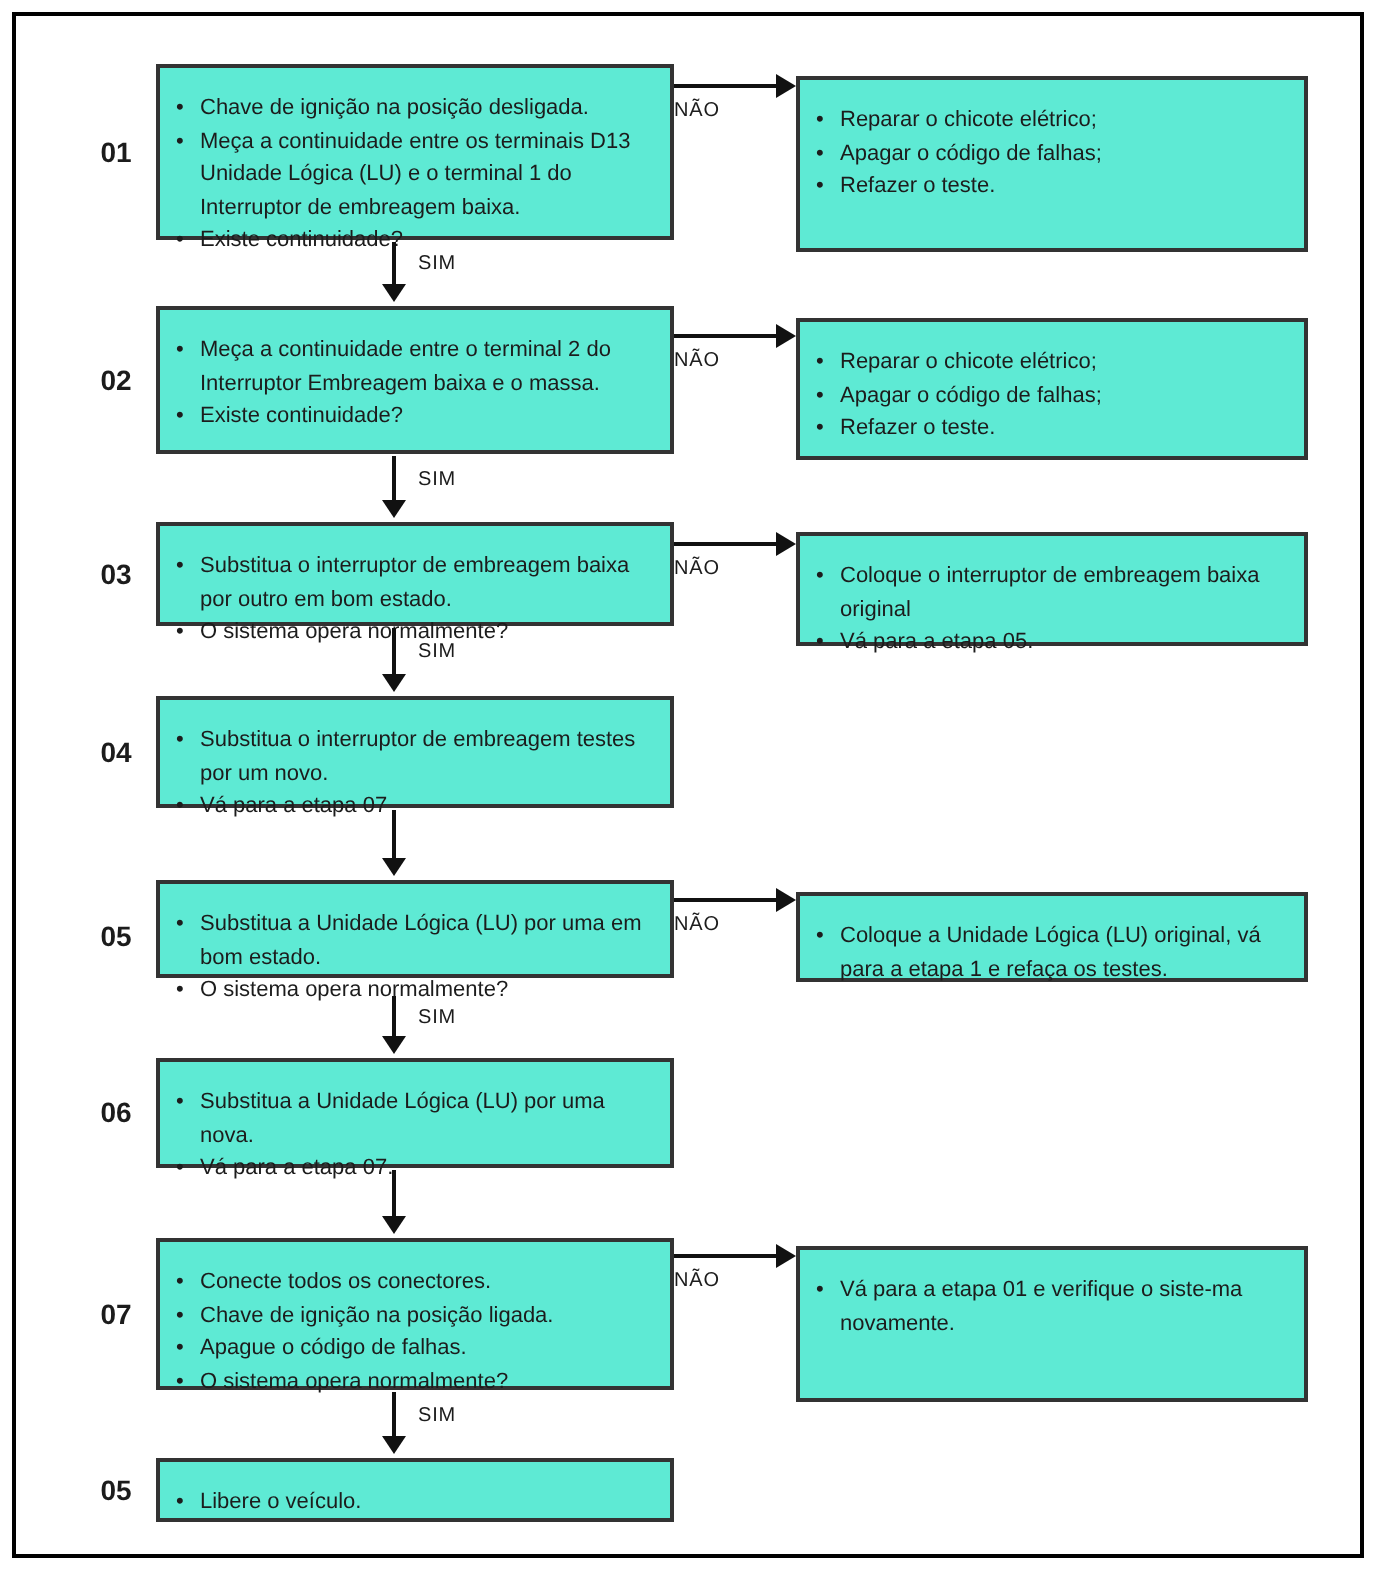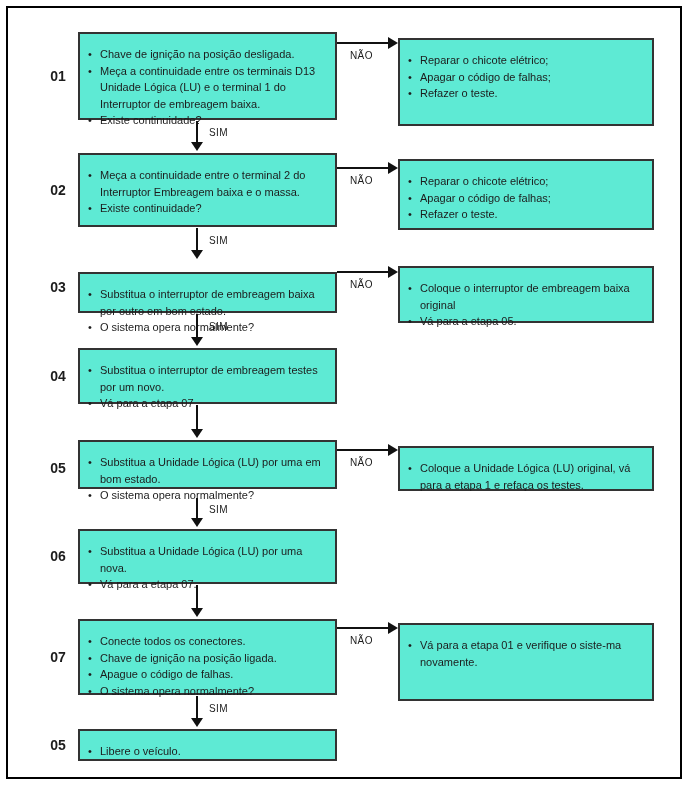--- a/index.html
+++ b/index.html
@@ -65,28 +65,28 @@
   }
   .hhead {
     position: absolute; right: 0; top: 0;
     width: 0; height: 0;
     border-top: 6px solid transparent;
     border-bottom: 6px solid transparent;
     border-left: 10px solid #111;
   }
   .hlabel {
     position: absolute; left: 0; top: 13px; width: 80%;
-    text-align: center;
+    text-align: left;
     font-size: 10px; letter-spacing: .4px; white-space: nowrap;
   }
   
   #n1{top:68px}  #n2{top:182px} #n3{top:279px} #n4{top:368px}
   #n5{top:460px} #n6{top:548px} #n7{top:649px} #n8{top:737px}
   #b1{top:32px;height:88px}  #b2{top:153px;height:74px}
-  #b3{top:272px;height:41px} #b4{top:348px;height:56px}
+  #b3{top:261px;height:52px} #b4{top:348px;height:56px}
   #b5{top:440px;height:49px} #b6{top:529px;height:55px}
   #b7{top:619px;height:76px} #b8{top:729px;height:32px}
   #r1{top:32px;height:88px}  #r2{top:153px;height:71px}
   #r3{top:260px;height:57px} #r5{top:440px;height:45px}
   #r7{top:617px;height:78px}
   #va1{top:121px;height:30px} #va2{top:228px;height:31px}
   #va3{top:314px;height:32px} #va4{top:405px;height:33px}
   #va5{top:498px;height:29px} #va6{top:585px;height:32px}
   #va7{top:696px;height:31px}
   #ha1{top:37px} #ha2{top:162px} #ha3{top:266px} #ha5{top:444px} #ha7{top:622px}

